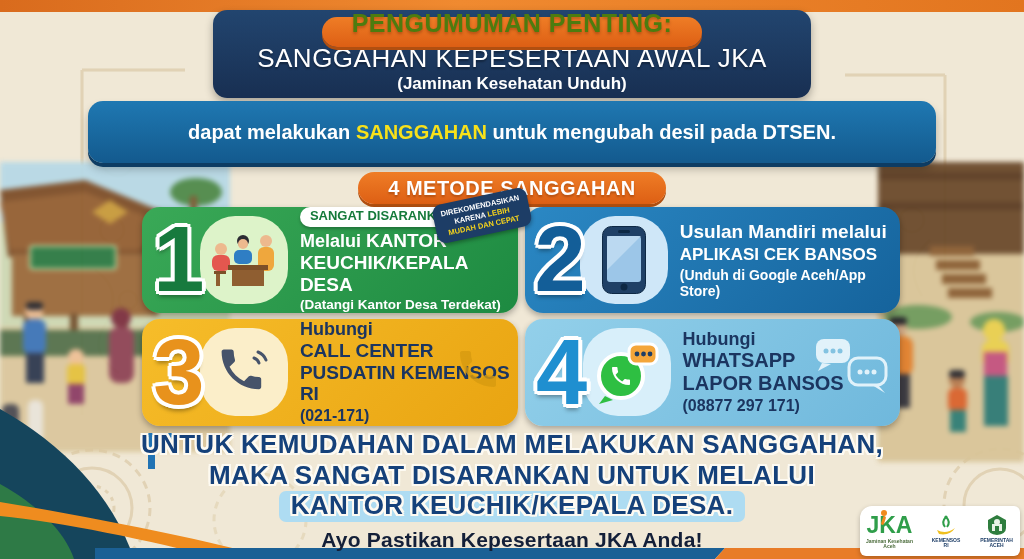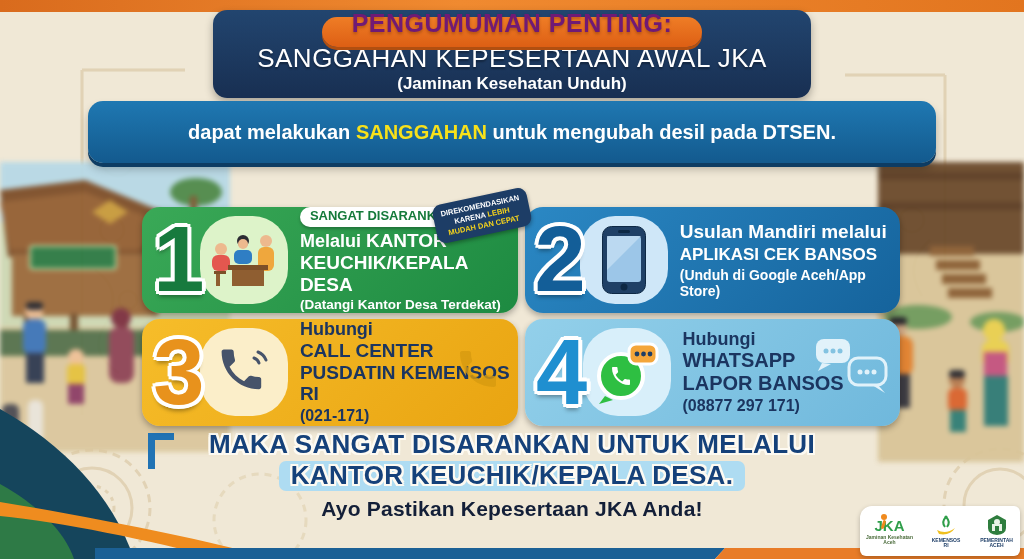--- a/index.html
+++ b/index.html
@@ -24,21 +24,21 @@
               clip-path:polygon(10px 0,100% 0,100% 100%,0 100%); }
 
   
   .title-panel{ position:absolute; left:213px; top:10px; width:598px; height:88px; z-index:6;
      background:linear-gradient(180deg,#22456f,#182f52); border-radius:14px;
      box-shadow:0 4px 8px rgba(0,0,0,.3); text-align:center; padding-top:35px; }
   .kicker-pill{ position:absolute; left:322px; top:17px; width:380px; height:30px; z-index:7;
      background:linear-gradient(180deg,#ef7d26,#dd5f14); border-radius:16px;
      box-shadow:0 3px 0 #b14f10; }
   .kicker-text{ position:absolute; left:262px; top:9px; width:500px; z-index:8;
-     text-align:center; font-size:25px; font-weight:800; color:#701a75; letter-spacing:.5px;
+     text-align:center; font-size:25px; font-weight:800; color:#4d7c0f; letter-spacing:.5px;
      text-shadow:0 2px 3px rgba(80,30,0,.35); }
   .big-title{ font-size:26px; font-weight:400; color:#fff; letter-spacing:.5px;
      text-shadow:0 2px 2px rgba(0,0,0,.35); line-height:1.05; }
   .sub-title{ font-size:17px; font-weight:800; color:#fff; margin-top:2px; }
 
   .intro-box{ position:absolute; left:88px; top:101px; width:848px; height:62px; z-index:6;
      background:linear-gradient(180deg,#1f78b2,#135a8e); border-radius:15px;
      box-shadow:0 4px 0 #0d3c63, 0 6px 8px rgba(0,0,0,.25);
      color:#fff; font-weight:700; font-size:20px; text-align:center;
      display:flex; flex-direction:column; justify-content:center; line-height:1.3; }
@@ -108,21 +108,21 @@
   .bracket{ position:absolute; left:148px; top:433px; width:30px; height:38px; z-index:3; }
   .bracket .h{ position:absolute; left:0; top:0; width:26px; height:7px; background:#2173b4; }
   .bracket .v{ position:absolute; left:0; top:0; width:7px; height:36px; background:#2173b4; }
 
   
   .logo-card{ position:absolute; left:860px; top:506px; width:160px; height:50px; z-index:6;
      background:#fff; border-radius:12px 6px 6px 6px; box-shadow:0 2px 5px rgba(0,0,0,.25);
      display:flex; align-items:center; justify-content:center; gap:10px; }
   .logo{ display:flex; flex-direction:column; align-items:center; line-height:1; }
   .jka-wrap{ position:relative; }
-  .jka-text{ font-size:15px; font-weight:900; color:#2f9e4a; letter-spacing:0; }
+  .jka-text{ font-size:23px; font-weight:900; color:#2f9e4a; letter-spacing:0; }
   .jka-person{ position:absolute; left:21px; top:-4px; width:6px; height:6px;
      border-radius:50%; background:#f08a1e; }
   .jka-person::after{ content:""; position:absolute; left:1px; top:6px; width:3px; height:9px;
      background:#f08a1e; transform:rotate(18deg); border-radius:2px; }
   .logo-cap{ font-size:5px; font-weight:700; color:#23426b; margin-top:2px; text-align:center; }
   .cap-green{ color:#4a6b3a; }
 
   .tbind{ white-space:pre-wrap; }
 </style>
 </head>
@@ -220,20 +220,21 @@
     <div class="big-title">SANGGAHAN KEPESERTAAN AWAL JKA</div>
     <div class="sub-title">(Jaminan Kesehatan Unduh)</div>
   </div>
   <div class="kicker-pill"></div>
   <div class="kicker-text">PENGUMUMAN PENTING:</div>
 
   <div class="intro-box">
     <div><span class="tbind">dapat melakukan </span><span class="yellow tbind">SANGGAHAN</span><span class="tbind"> untuk mengubah desil pada DTSEN.</span></div>
   </div>
 
+  <div class="section-pill">4 METODE SANGGAHAN</div>
 
   <div class="grid">
 
     <div class="card card-green">
       <div class="num n1">1</div>
       <div class="circle c-green">
         <svg width="72" height="62" viewBox="0 0 72 62">
           <circle cx="13" cy="20" r="6" fill="#edb98e"></circle>
           <rect x="4" y="26" width="18" height="16" rx="6" fill="#e4574f"></rect>
           <circle cx="35" cy="12" r="6" fill="#2b2b33"></circle>
@@ -329,20 +330,21 @@
         <polygon points="64,48 71,56 58,48" fill="#e7f5fc"></polygon>
       </svg>
     </div>
   </div>
 
   <div class="bracket">
       <div class="h"></div>
       <div class="v"></div>
     </div>
   <div class="closing">
+    <div class="cl-line">UNTUK KEMUDAHAN DALAM MELAKUKAN SANGGAHAN,</div>
     <div class="cl-line">MAKA SANGAT DISARANKAN UNTUK MELALUI</div>
     <div class="cl-line"><span class="hl">KANTOR KEUCHIK/KEPALA DESA.</span></div>
     <div class="cta">Ayo Pastikan Kepesertaan JKA Anda!</div>
   </div>
 
   <div class="logo-card">
     <div class="logo jka-wrap">
       <span class="jka-text">JKA</span>
       <span class="jka-person"></span>
       <div class="logo-cap cap-green">Jaminan Kesehatan Aceh</div>

